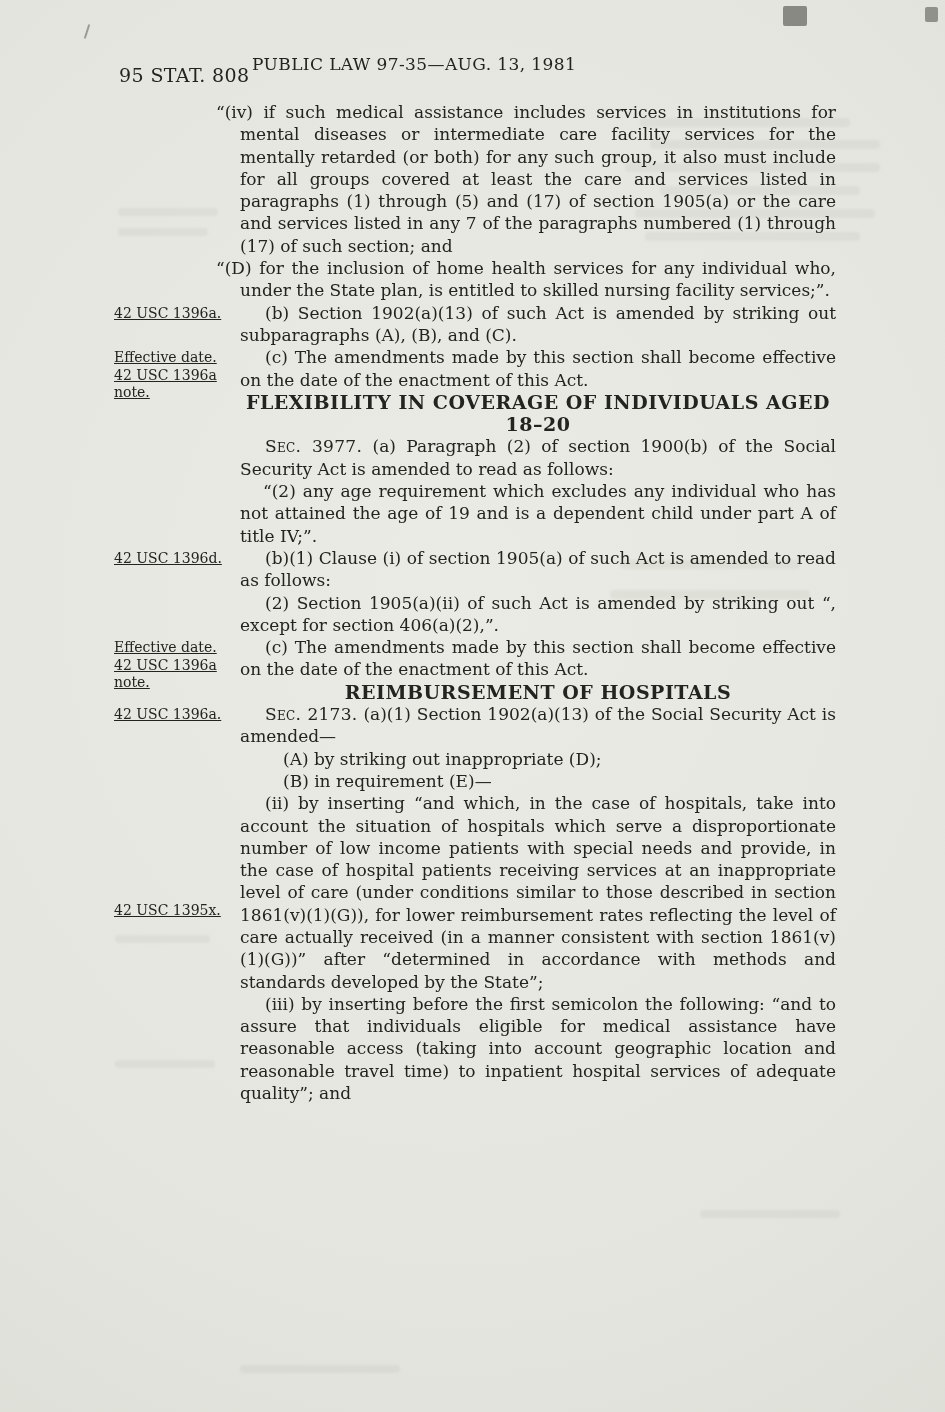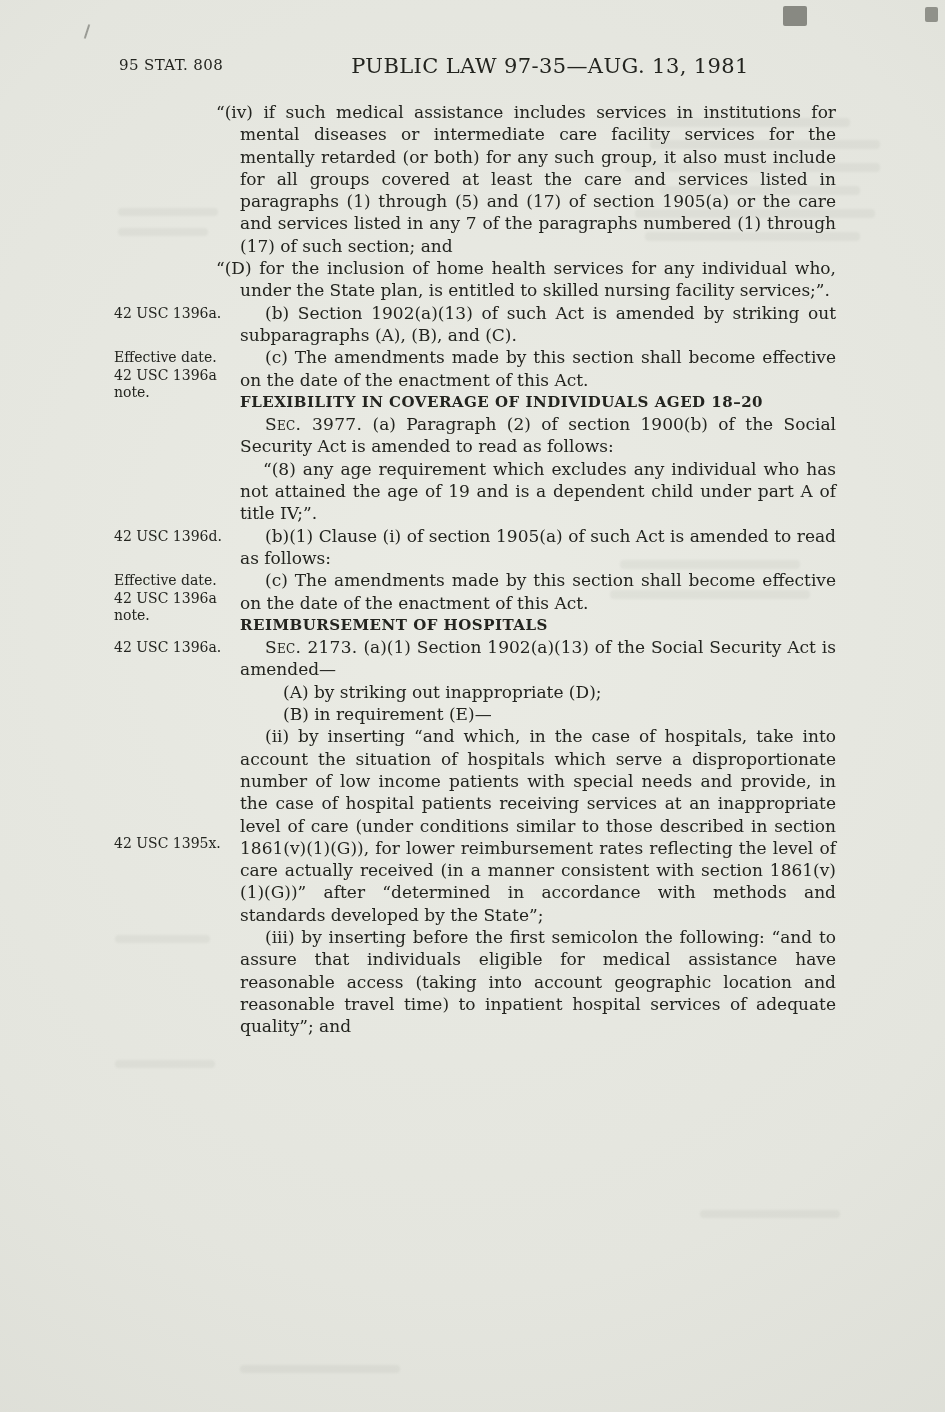--- a/index.html
+++ b/index.html
@@ -10,56 +10,56 @@
     width: 945px;
     height: 1412px;
     overflow: hidden;
     background: radial-gradient(ellipse 120% 90% at 48% 42%, #eaebe4 0%, #e4e5de 55%, #d8d9d1 100%);
     font-family: "DejaVu Serif", serif;
     color: #23241f;
   }
 
   
   .stat-page {
-    position: absolute; left: 119px; top: 56px;
-    font-size: 15px; letter-spacing: 0.4px; white-space: nowrap;
+    position: absolute; left: 119px; top: 64px;
+    font-size: 19px; letter-spacing: 0.4px; white-space: nowrap;
   }
   .law-title {
     position: absolute; left: 252px; top: 54px; width: 596px;
-    text-align: center; font-size: 21px; letter-spacing: 0.4px; white-space: nowrap;
+    text-align: left; font-size: 17px; letter-spacing: 0.4px; white-space: nowrap;
   }
 
   
   .content {
     position: absolute; left: 240px; top: 101px; width: 596px;
     font-size: 17px; line-height: 22.3px;
     text-align: justify;
   }
   .content p { margin: 0; position: relative; }
 
   
   .body-par  { text-indent: 25px; }
   .quote1    { margin-left: 22px; text-indent: 23px; }
   .quote2    { margin-left: 67px; text-indent: -24px; }
   .quote3    { margin-left: 92px; text-indent: -24px; }
   .sub1      { text-indent: 43px; }
   .sub2      { margin-left: 45px; text-indent: 25px; }
 
   .heading {
-    font-weight: bold; font-size: 15px; letter-spacing: 0.5px;
-    text-align: left; text-indent: 0; margin: 23px 0 21px 0;
+    font-weight: bold; font-size: 19px; letter-spacing: 0.5px;
+    text-align: center; text-indent: 0; margin: 23px 0 21px 0;
   }
 
   .sc { font-variant: small-caps; letter-spacing: 0.3px; }
 
   
   .note {
     position: absolute; left: -126px; top: 3px; width: 120px;
     font-size: 14px; line-height: 17.5px; text-align: left;
-    text-indent: 0; white-space: nowrap;
+    text-indent: 0; white-space: nowrap; text-decoration: underline;
   }
   .note-low { top: 110px; }
 
   
   .ghost {
     position: absolute; background: #4e5347; opacity: 0.055;
     border-radius: 4px; filter: blur(1.3px);
   }
   .mark {
     position: absolute; background: #2e2f29; border-radius: 2px;
@@ -115,30 +115,31 @@
       <span>(c) The amendments made by this section shall become effective on the date of the enactment of this Act.</span>
     </p>
 
     <p class="heading">FLEXIBILITY IN COVERAGE OF INDIVIDUALS AGED 18–20</p>
 
     <p class="body-par">
       <span class="sc">Sec. 3977.</span>
       <span>(a) Paragraph (2) of section 1900(b) of the Social Security Act is amended to read as follows:</span>
     </p>
 
-    <p class="quote1">“(8) any age requirement which excludes any individual who has not attained the age of 19 and is a dependent child under part A of title IV;”.</p>
+    <p class="quote1">“(2) any age requirement which excludes any individual who has not attained the age of 19 and is a dependent child under part A of title IV;”.</p>
 
     <p class="body-par">
       <span class="note">
         <span>42 USC 1396d.</span>
       </span>
       <span>(b)(1) Clause (i) of section 1905(a) of such Act is amended to read as follows:</span>
     </p>
 
 
+    <p class="body-par">(2) Section 1905(a)(ii) of such Act is amended by striking out “, except for section 406(a)(2),”.</p>
 
     <p class="body-par">
       <span class="note">
         <span style="display:block">Effective date.</span>
         <span style="display:block">42 USC 1396a</span>
         <span style="display:block">note.</span>
       </span>
       <span>(c) The amendments made by this section shall become effective on the date of the enactment of this Act.</span>
     </p>
 

